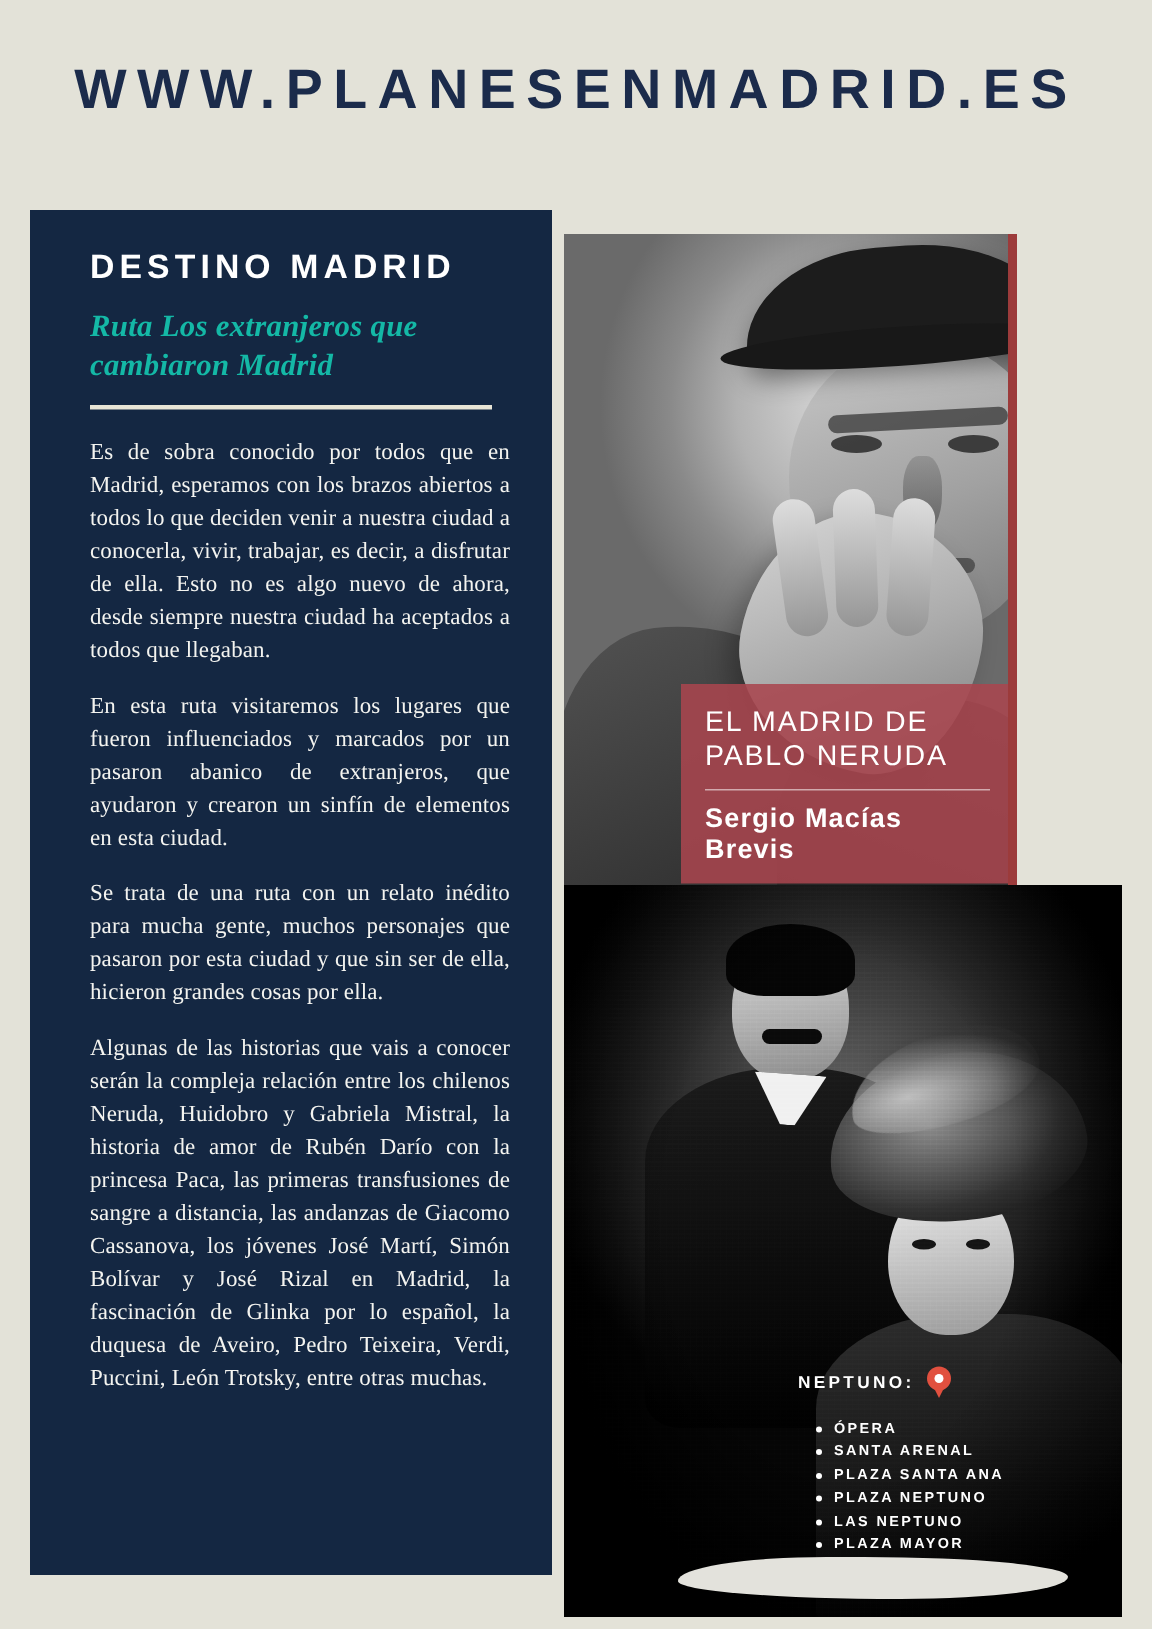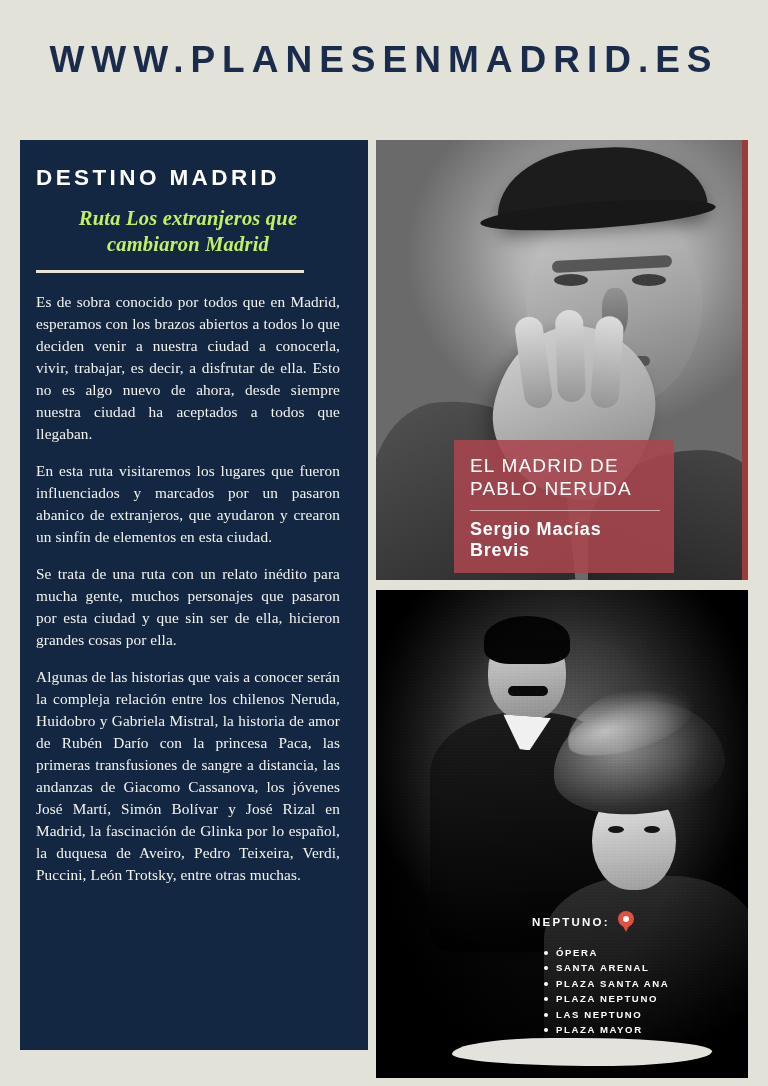--- a/index.html
+++ b/index.html
@@ -38,40 +38,39 @@
   
   .article-panel {
     position: absolute;
     left: 20px;
     top: 140px;
     width: 348px;
     height: 910px;
     background: #142742;
     color: #ffffff;
     box-sizing: border-box;
-    padding: 26px 28px 20px 16px;
+    padding: 26px 28px 20px 40px;
   }
   .kicker {
     font-family: "Liberation Sans", sans-serif;
     font-weight: bold;
     font-size: 22.5px;
     letter-spacing: 3.4px;
     color: #ffffff;
     margin: 0 0 14px 0;
     line-height: 1.1;
   }
   .route-title {
     font-family: "Liberation Serif", serif;
     font-style: italic;
     font-size: 20.5px;
     line-height: 1.3;
     margin: 0 0 12px 0;
-    color: #bef264;
+    color: #14b8a6;
     letter-spacing: 0.2px;
-    text-align: center;
   }
   .rule {
     width: 268px;
     height: 3px;
     background: #e8e5d6;
     margin: 0 0 18px 0;
   }
   .body-copy p {
     font-family: "Liberation Serif", serif;
     font-size: 15.3px;
@@ -89,22 +88,22 @@
     left: 376px;
     top: 140px;
     width: 372px;
     height: 938px;
   }
 
   
   .photo-top {
     position: absolute;
     left: 0;
-    top: 0;
-    width: 372px;
+    top: 16px;
+    width: 302px;
     height: 440px;
     overflow: hidden;
     background: #d7d4cd;
   }
   .photo-top .edge-red {
     position: absolute;
     right: 0; top: 0;
     width: 6px; height: 100%;
     background: #9c3b3b;
   }

